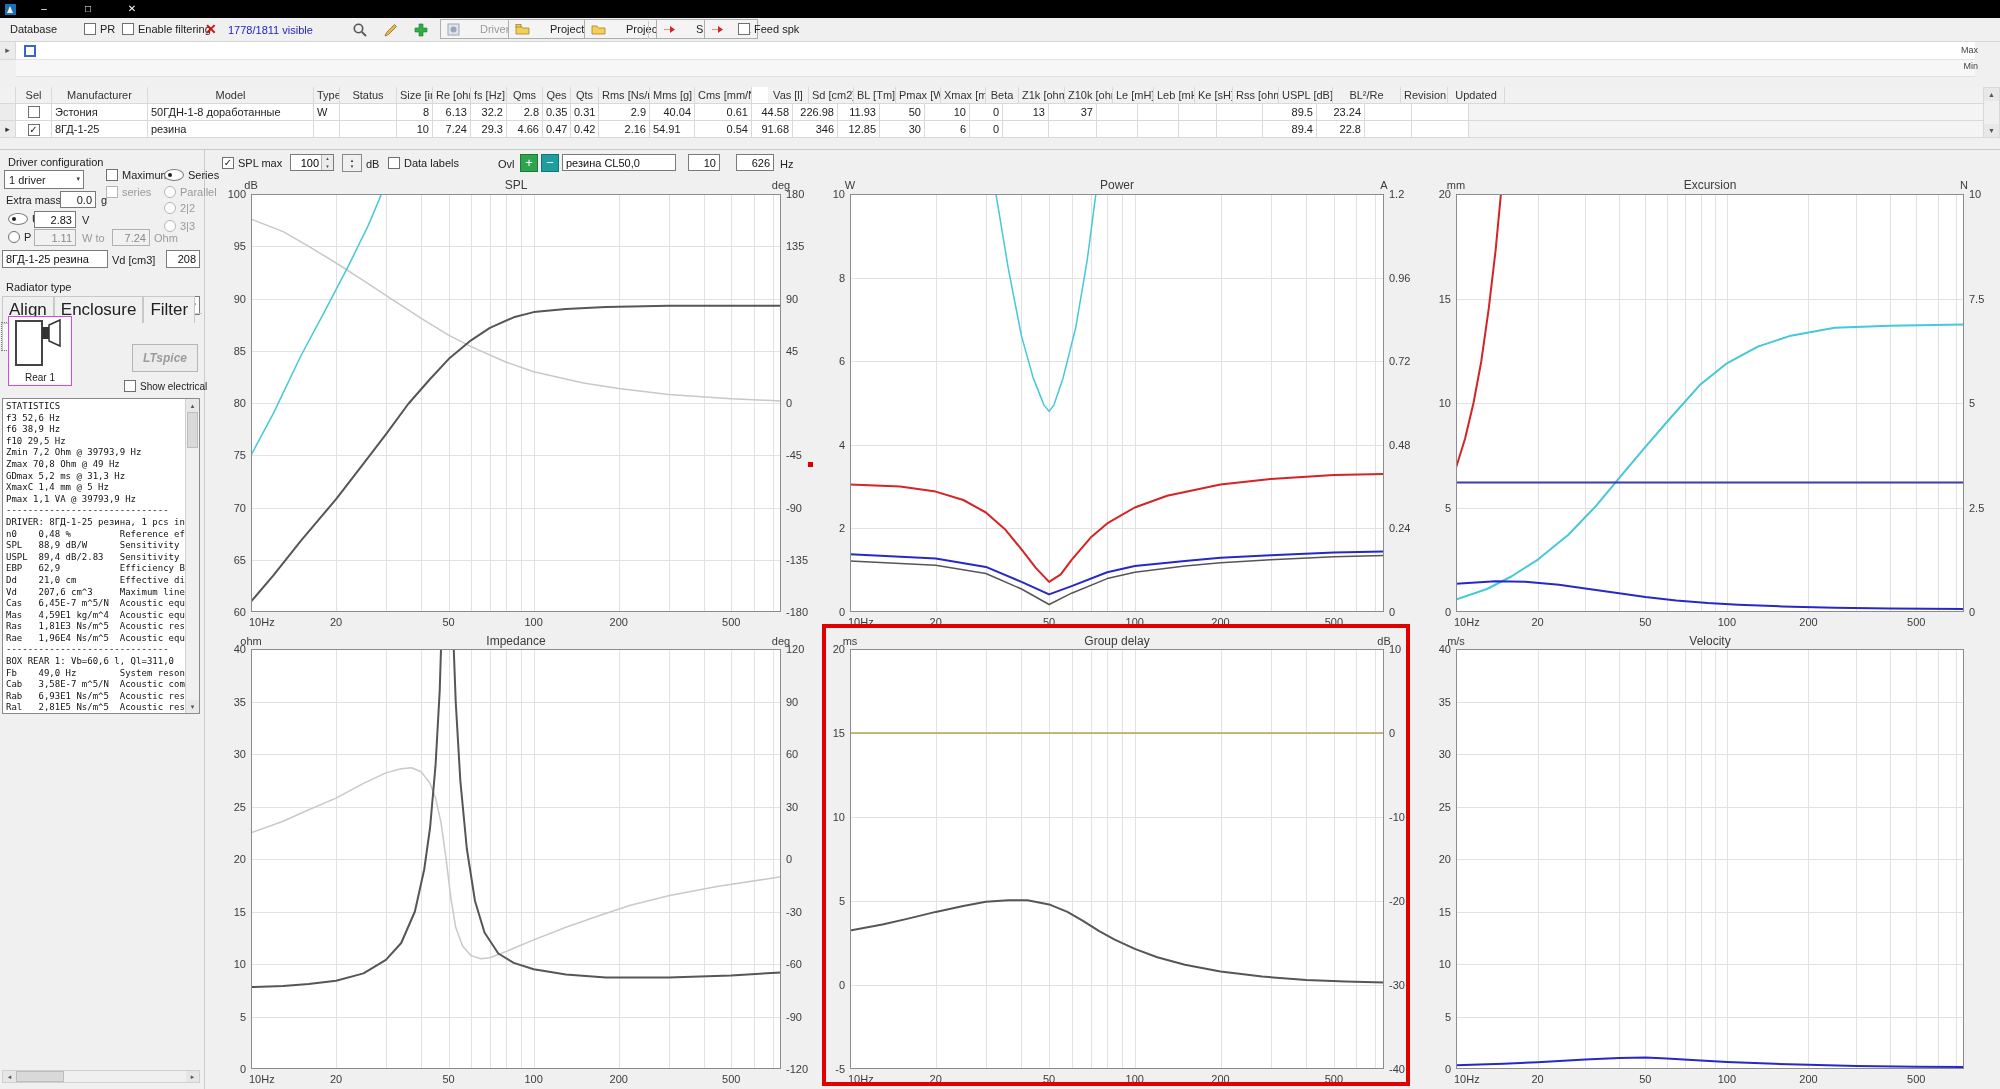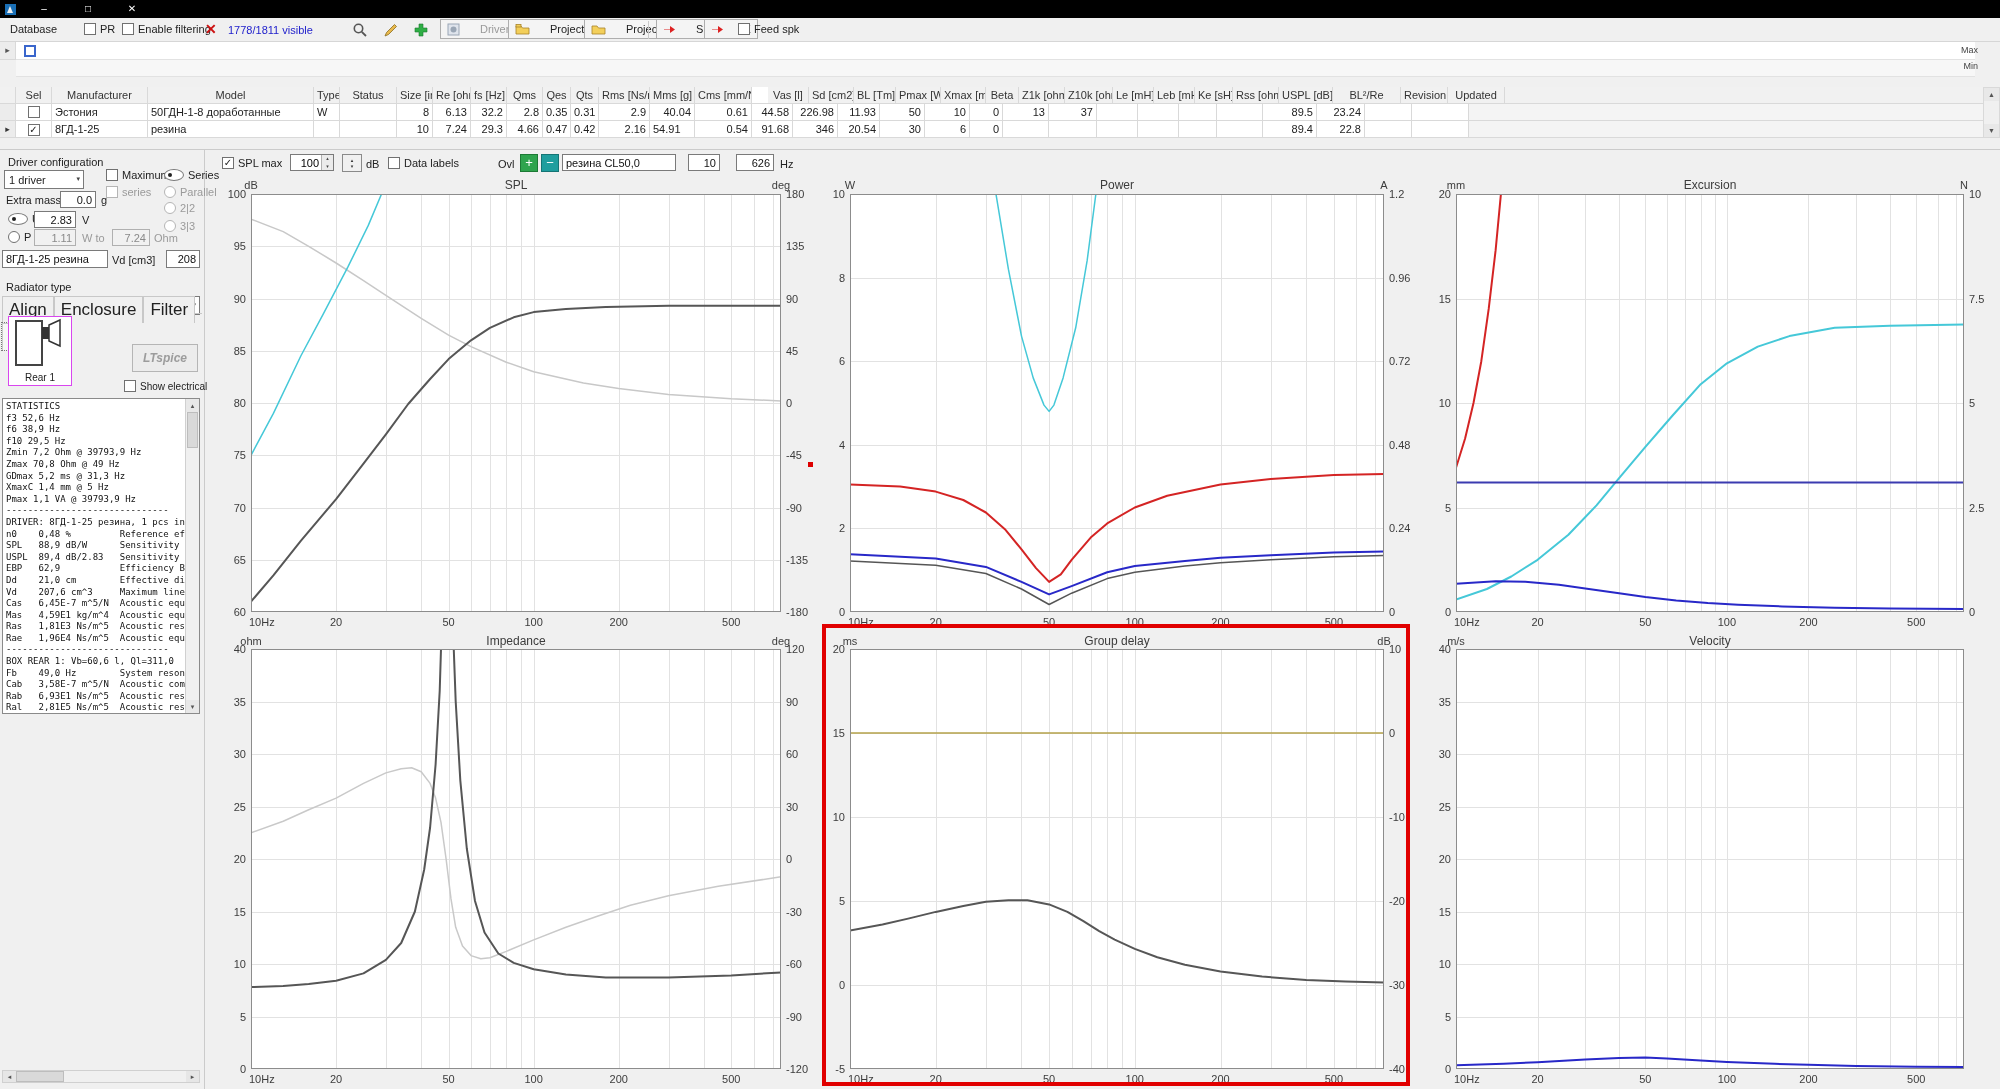--- a/index.html
+++ b/index.html
@@ -249,21 +249,21 @@
       <div class="tcell" style="width: 38px; text-align: right;">7.24</div>
       <div class="tcell" style="width: 36px; text-align: right;">29.3</div>
       <div class="tcell" style="width: 36px; text-align: right;">4.66</div>
       <div class="tcell" style="width: 28px; text-align: right;">0.47</div>
       <div class="tcell" style="width: 28px; text-align: right;">0.42</div>
       <div class="tcell" style="width: 51px; text-align: right;">2.16</div>
       <div class="tcell" style="width: 45px; text-align: left;">54.91</div>
       <div class="tcell" style="width: 57px; text-align: right;">0.54</div>
       <div class="tcell" style="width: 41px; text-align: right;">91.68</div>
       <div class="tcell" style="width: 45px; text-align: right;">346</div>
-      <div class="tcell" style="width: 42px; text-align: right;">20.54</div>
+      <div class="tcell" style="width: 42px; text-align: right;">12.85</div>
       <div class="tcell" style="width: 45px; text-align: right;">30</div>
       <div class="tcell" style="width: 45px; text-align: right;">6</div>
       <div class="tcell" style="width: 33px; text-align: right;">0</div>
       <div class="tcell" style="width: 46px; text-align: right;"></div>
       <div class="tcell" style="width: 48px; text-align: right;"></div>
       <div class="tcell" style="width: 41px; text-align: right;"></div>
       <div class="tcell" style="width: 41px; text-align: right;"></div>
       <div class="tcell" style="width: 38px; text-align: right;"></div>
       <div class="tcell" style="width: 46px; text-align: right;"></div>
       <div class="tcell" style="width: 54px; text-align: right;">89.4</div>

